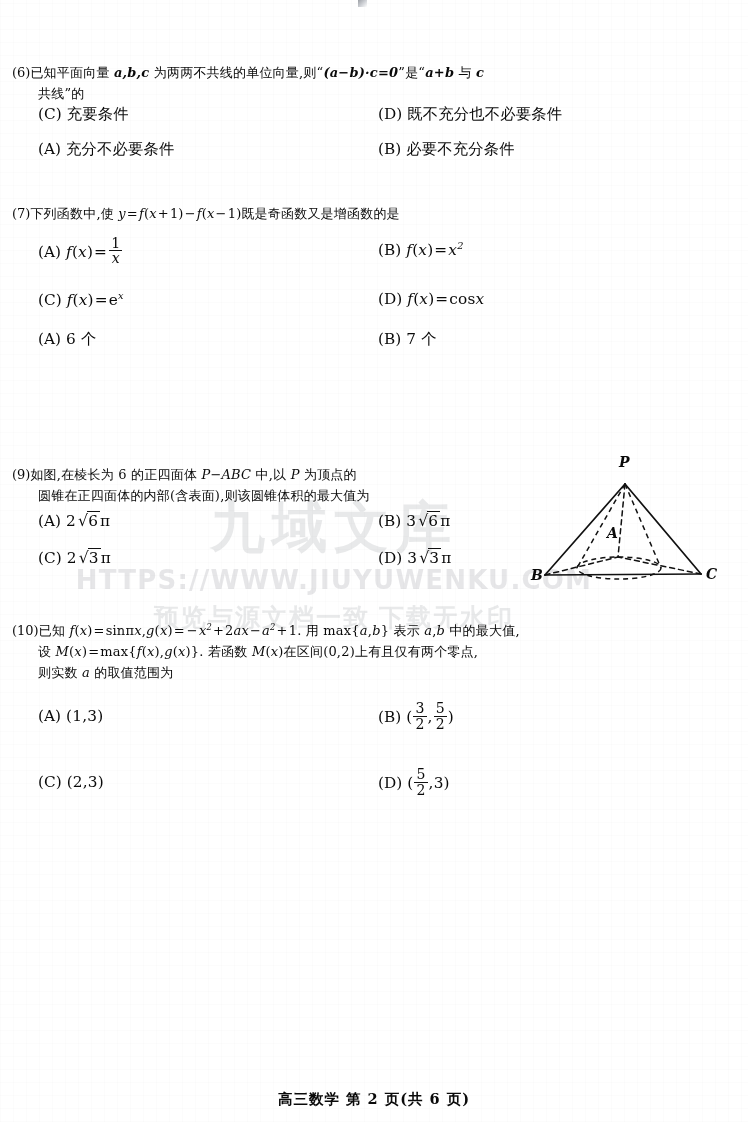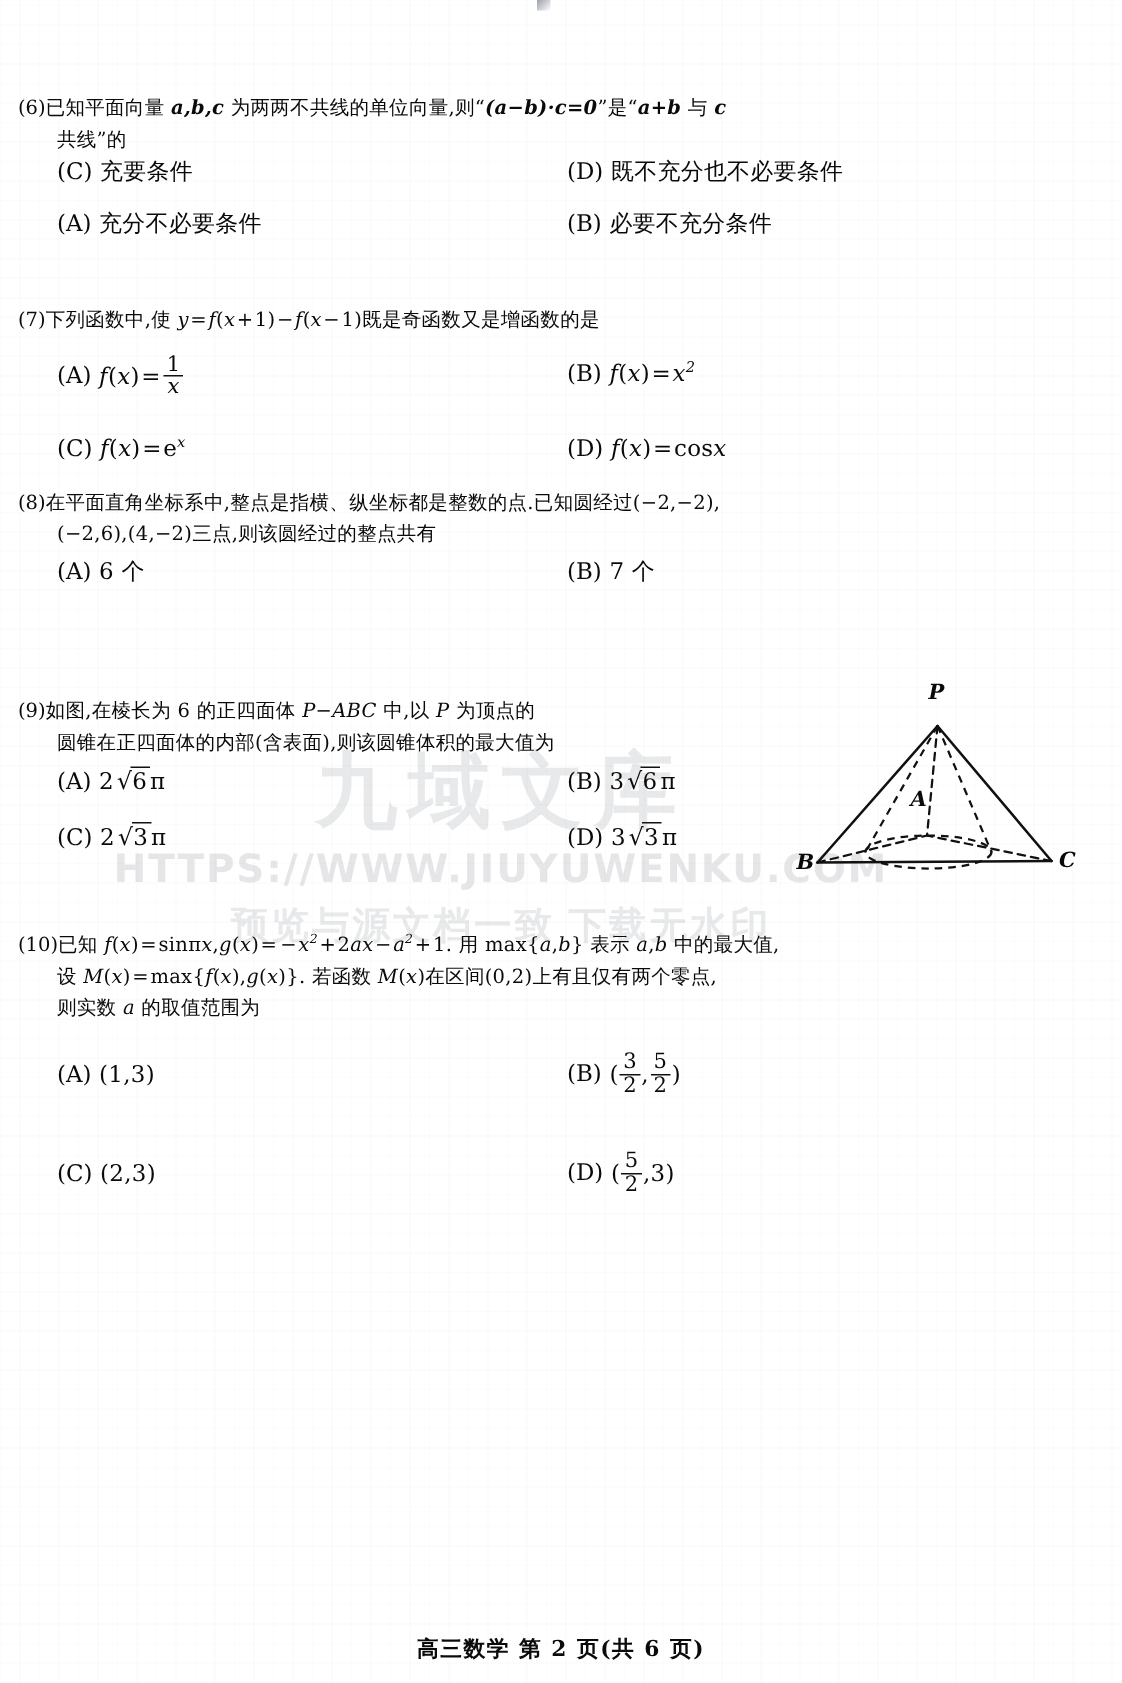--- a/index.html
+++ b/index.html
@@ -241,24 +241,20 @@
       <div class="opt col-l">
         <span class="lbl">(C)</span>&nbsp;<span><i class="m">f</i>(<i class="m">x</i>)<span class="op">=</span>e<sup class="m">x</sup></span>
       </div>
       <div class="opt col-r">
         <span class="lbl">(D)</span>&nbsp;<span><i class="m">f</i>(<i class="m">x</i>)<span class="op">=</span>cos<i class="m">x</i></span>
       </div>
     </div>
   </div>
 
   <div class="q" style="top:325px;">
-    <div class="q-line">
-      <span class="lbl">(8)</span><span>在平面直角坐标系中,整点是指横、纵坐标都是整数的点.已知圆经过(−2,−2),</span>
-    </div>
-    <div class="q-line indent">(−2,6),(4,−2)三点,则该圆经过的整点共有</div>
     <div class="opt-row" style="margin-top:4px;">
       <div class="opt col-l">
         <span class="lbl">(A)</span>&nbsp;<span>6 个</span>
       </div>
       <div class="opt col-r">
         <span class="lbl">(B)</span>&nbsp;<span>7 个</span>
       </div>
     </div>
   </div>
 

